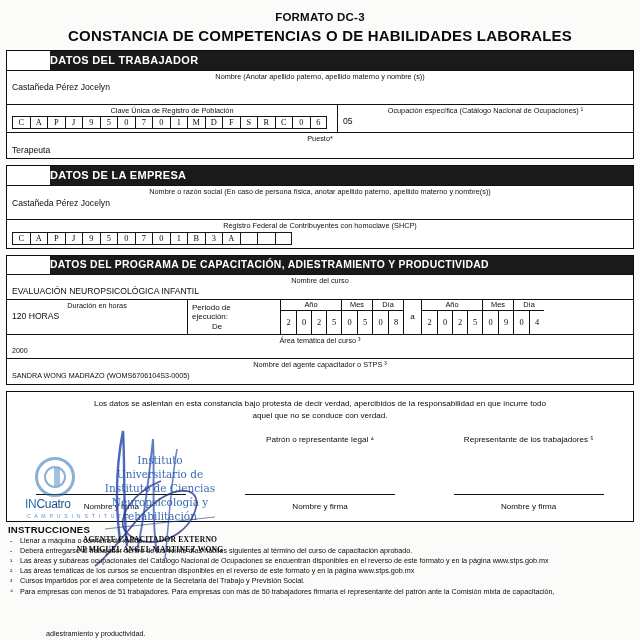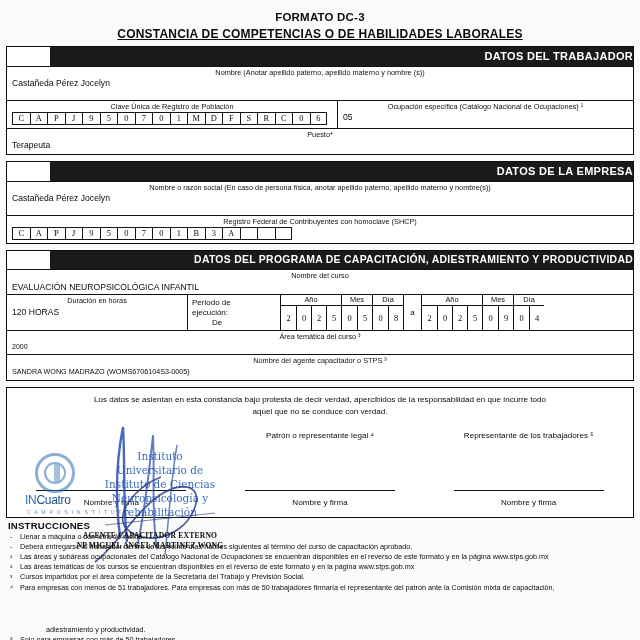--- a/index.html
+++ b/index.html
@@ -16,32 +16,32 @@
 
   
   .doc-title {
     text-align: center;
     font-weight: bold;
     font-size: 11.5px;
     letter-spacing: .2px;
     margin-top: 10px;
     line-height: 1.35;
   }
-  .doc-title .l2 { font-size: 12px; text-decoration: underline; }
+  .doc-title .l2 { font-size: 15px; }
 
   
   .frame {
     border: 1.6px solid #0d0d0d;
     margin: 4px 6px 0 6px;
     background: #fff;
   }
   .bar {
     background: #1a1a1a;
     color: #fff;
-    text-align: right;
+    text-align: left;
     font-weight: bold;
     font-size: 11px;
     padding: 3px 0 4px 0;
     letter-spacing: .3px;
     position: relative;
     margin-left: 43px;
   }
   .bar.skew { font-size: 10.4px; }
 
   .row { border-top: 1.3px solid #111; position: relative; }

